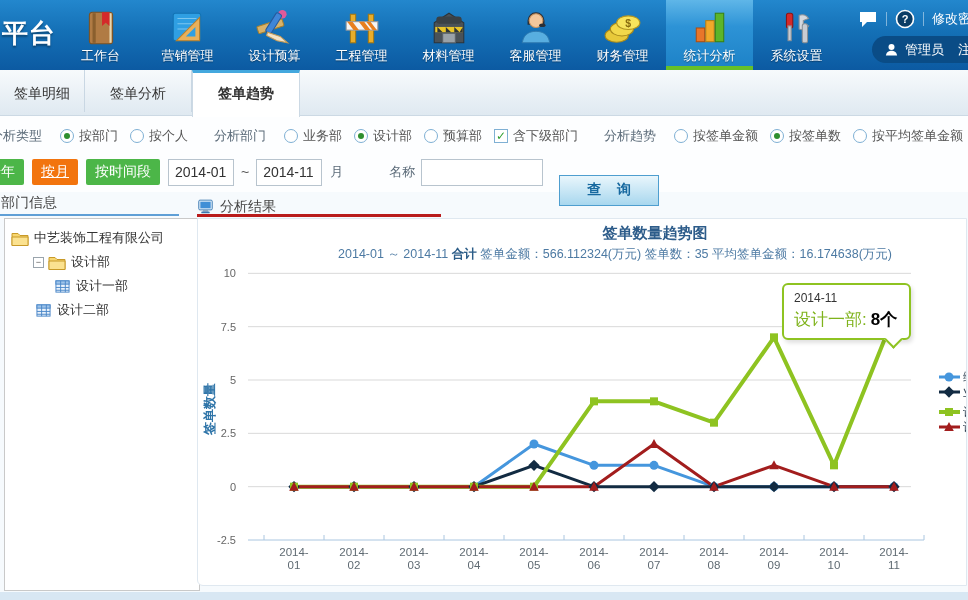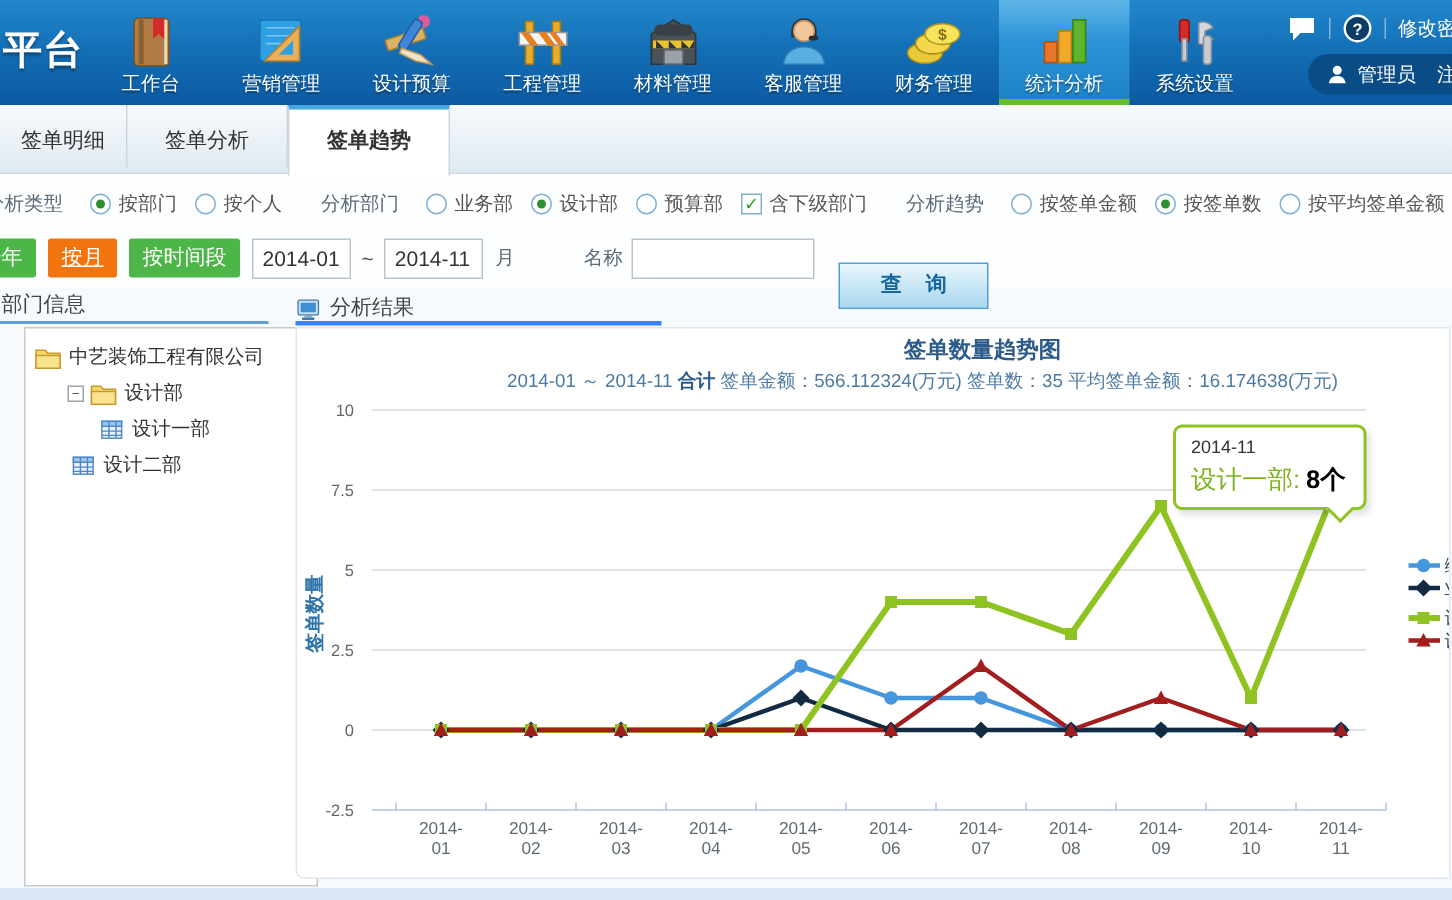--- a/index.html
+++ b/index.html
@@ -61,30 +61,30 @@
   .unit { margin-left:8px; font-size:13px; color:#5a6a78; }
   .nlabel2 { margin-left:46px; margin-right:6px; font-size:13px; color:#5a6a78; }
   .ninput { width:122px; height:27px; border:1px solid #b8c4ce; font-size:14px; padding:0 6px; font-family:inherit; }
   .qbtn { margin-left:16px; width:100px; height:31px; border:1px solid #4e9ecf; color:#16689f; font-weight:bold;
     font-size:14px; letter-spacing:6px; padding-left:6px; background:linear-gradient(180deg,#e9f6fc,#a8d7ee);
     cursor:pointer; font-family:inherit;margin-top:36px; }
 
   
   .lefttitle { position:absolute; left:0; top:194px; width:179px; height:22px; font-size:14px; color:#444;
     border-bottom:2px solid #5f9fd6; padding-left:1px; }
-  .treebox { position:absolute; left:16px; top:218px; width:196px; height:373px; background:#fff; border:1px solid #c9c9c9; padding-top:7px; }
+  .treebox { position:absolute; left:4px; top:218px; width:196px; height:373px; background:#fff; border:1px solid #c9c9c9; padding-top:7px; }
   .trow { display:flex; align-items:center; height:24px; font-size:13px; color:#333; cursor:pointer; white-space:nowrap; }
   .trow .ticon { width:18px; height:15px; margin-right:5px; flex:none; }
   .trow .ticon16 { width:15px; height:15px; margin-right:6px; flex:none; }
   .expander { width:11px; height:11px; border:1px solid #9aa4ac; background:#fff; font-size:9px; line-height:9px;
     text-align:center; color:#555; margin-right:4px; flex:none; }
 
   
-  .resulthead { position:absolute; left:197px; top:198px; width:244px; height:19px; display:flex; align-items:flex-end;
-    border-bottom:3px solid #3b82f6; }
+  .resulthead { position:absolute; left:197px; top:198px; width:244px; height:19px; display:flex; align-items:flex-start;
+    border-bottom:3px solid #b91c1c; }
   .resulthead .micon { width:17px; height:16px; margin-right:6px; }
   .resulthead span { font-size:14px; color:#444; }
   .chartpanel { position:absolute; left:197px; top:218px; width:770px; height:368px; background:#fff;
     border:1px solid #dfe8f0; border-radius:0 0 0 6px; overflow:hidden; }
   .ctitle { text-align:center; padding-left:146px; padding-top:5px; font-size:15px; font-weight:bold; color:#2d5c8a; }
   .csub { text-align:center; padding-left:66px; font-size:12.5px; color:#4d7aa3; margin-top:3px; white-space:nowrap; }
   .csub b { color:#2c5d88; }
   #chartsvg { position:absolute; left:0; top:40px; }
   .ctooltip { position:absolute; left:584px; top:64px; background:#fff; border:2.5px solid #8ec321;
     border-radius:6px; padding:6px 12px 7px 10px; box-shadow:2px 3px 4px rgba(0,0,0,.12); z-index:5; }

